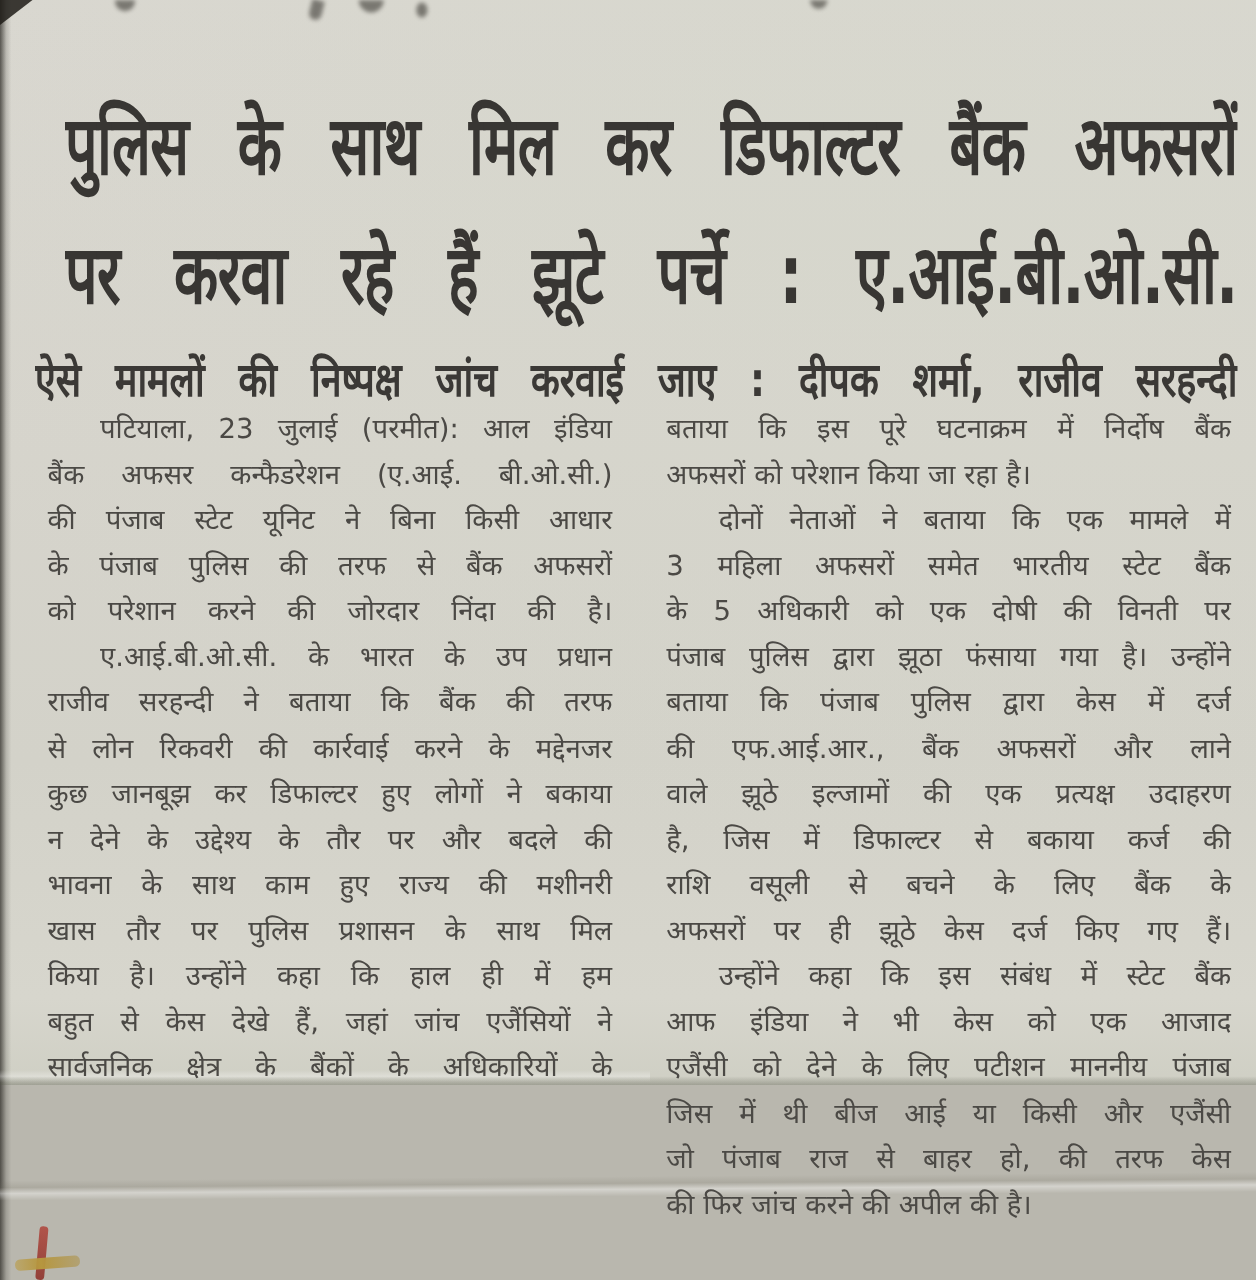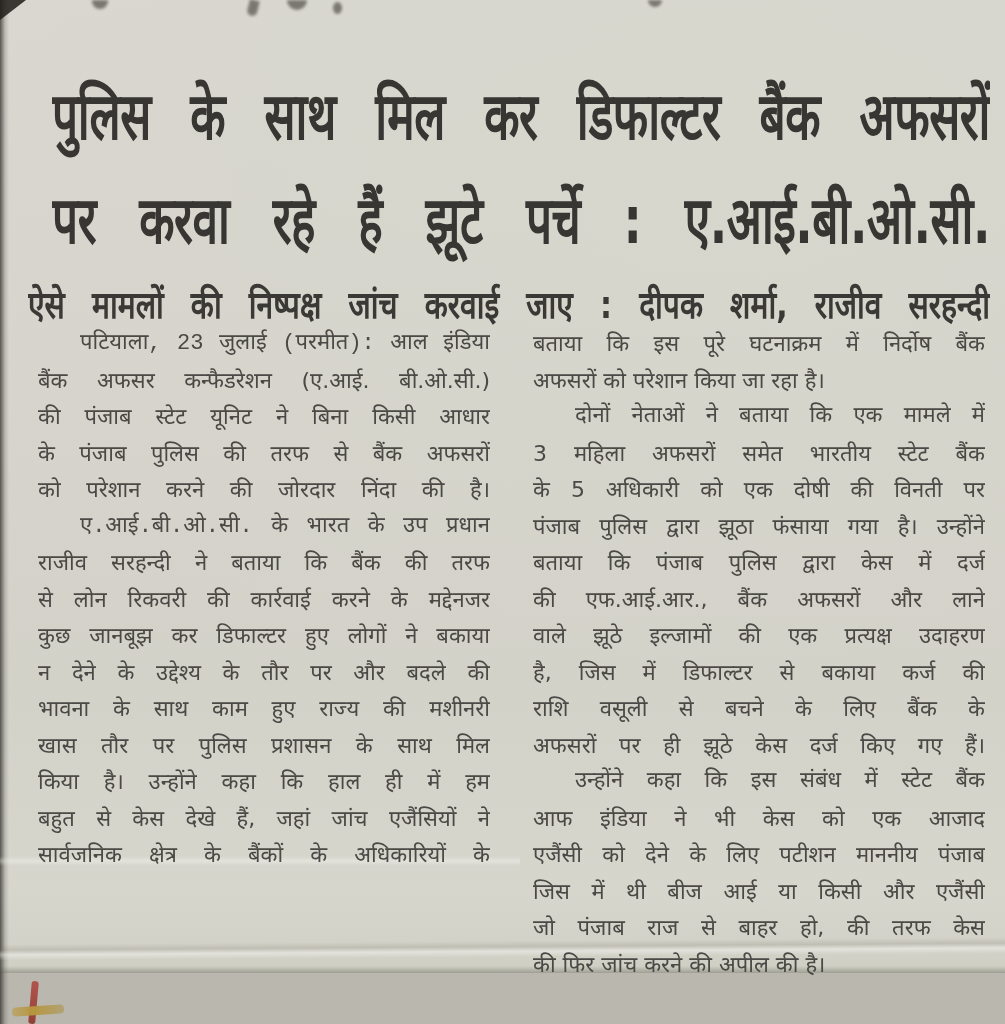--- a/index.html
+++ b/index.html
@@ -6,21 +6,21 @@
     margin: 0;
     padding: 0;
     width: 1005px;
     height: 1024px;
     overflow: hidden;
     background: #b9b7ae;
   }
   .page {
     position: relative;
     width: 1005px;
-    height: 973px;
+    height: 868px;
     background:
       radial-gradient(1400px 900px at 72% 18%, rgba(214,216,204,0.55), rgba(0,0,0,0) 60%),
       linear-gradient(180deg, #d9d7d0 0%, #d6d4cc 42%, #d3d2c9 70%, #d7d6cd 92%, #cfcfc4 100%);
     font-family: "DejaVu Sans", "Liberation Sans", sans-serif;
     color: #4e4c47;
   }
 
   
   .edge-left {
     position: absolute; left: 0; top: 0; width: 9px; height: 1024px;
@@ -92,21 +92,21 @@
     position: absolute; top: 326px; width: 452px;
     font-size: 22px; color: #4b4945; font-weight: 500;
   }
   .col-left  { left: 38px; }
   .col-right { left: 533px; }
   .body-line {
     width: 100%; height: 36.5px; line-height: 36.5px;
     text-align: justify; text-align-last: justify;
     overflow: hidden; white-space: normal;
   }
-  .body-line.indent { padding-left: 42px; width: calc(100% - 42px); font-family: Liberation Mono, monospace; }
+  .body-line.indent { padding-left: 42px; width: calc(100% - 42px); }
   .body-line.short  { text-align-last: left; }
 </style>
 </head>
 <body>
 
 <div class="page">
 
   <div class="edge-left"></div>
   <div class="corner-tl"></div>
   <div class="frag frag-1"></div>

